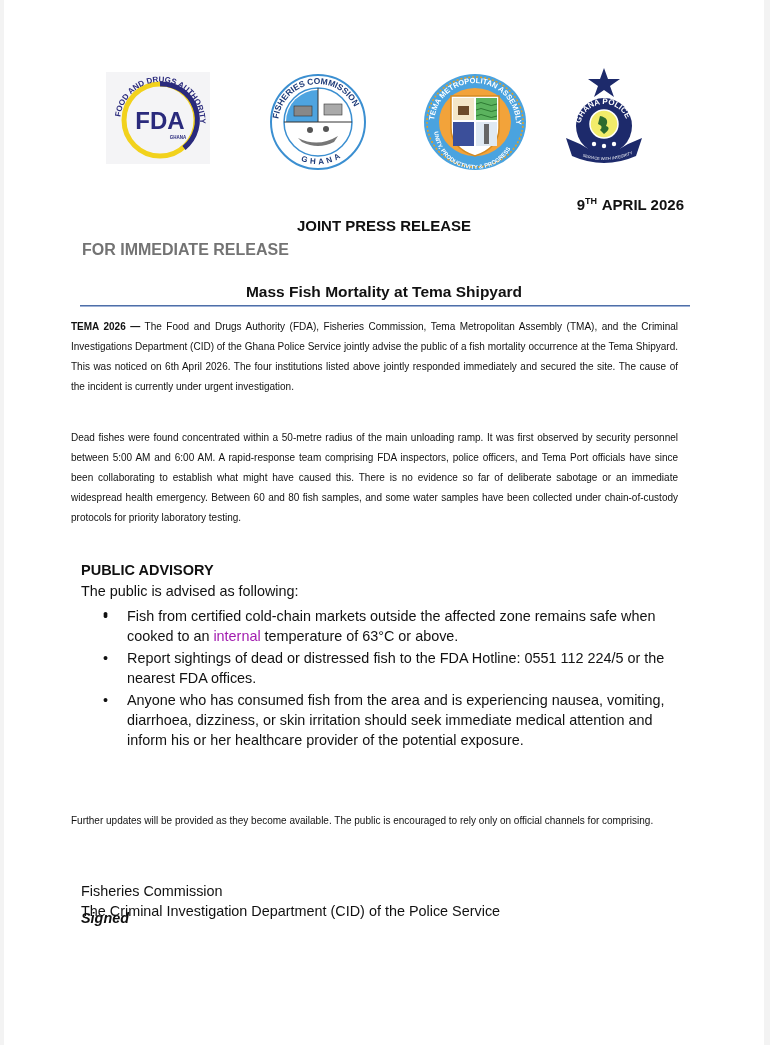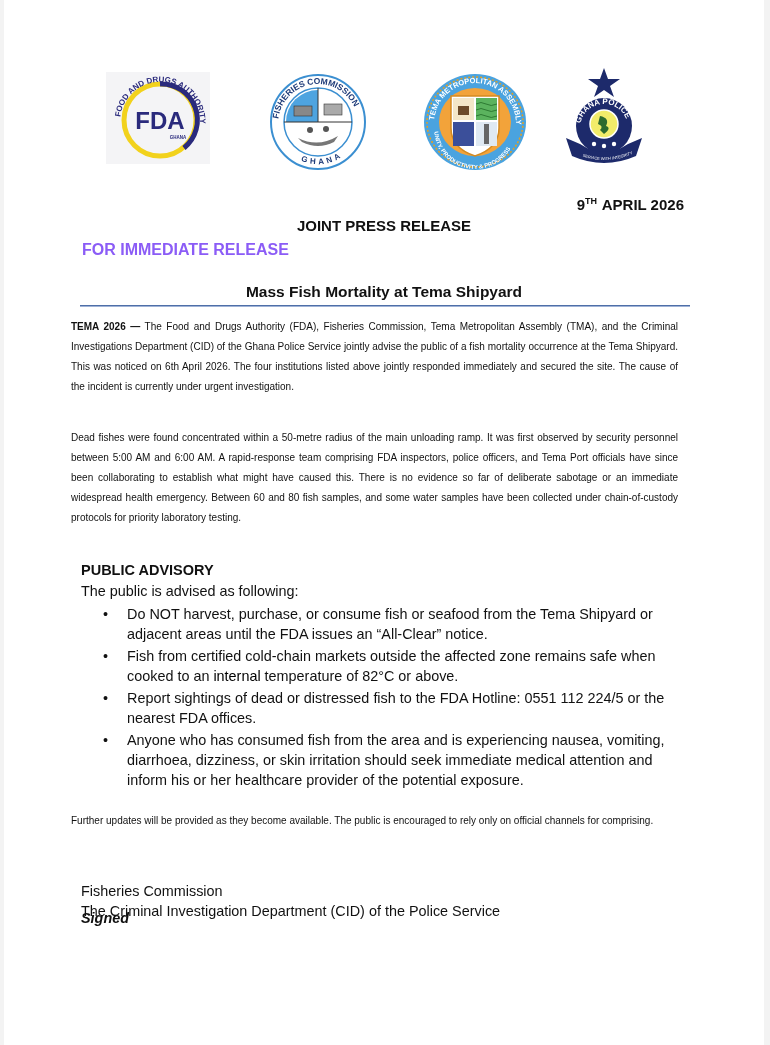--- a/index.html
+++ b/index.html
@@ -4,32 +4,32 @@
 <style>
   html, body { margin: 0; padding: 0; background: #f3f3f3; }
   body { width: 770px; height: 1045px; position: relative; overflow: hidden; font-family: "Liberation Sans", sans-serif; color: #111; }
   .page { position: absolute; left: 4px; top: 0; width: 760px; height: 1045px; background: #fff; }
   .logos { position: absolute; top: 68px; left: 0; width: 760px; height: 105px; }
   .logo { position: absolute; }
   .logo svg { display: block; }
   .date { position: absolute; top: 196px; right: 80px; font-weight: bold; font-size: 15px; }
   .date sup { font-size: 9px; vertical-align: 6px; margin-right: 1px; }
   .jpr { position: absolute; top: 217px; left: 0; width: 760px; text-align: center; font-weight: bold; font-size: 15px; }
-  .fir { position: absolute; top: 241px; left: 78px; font-weight: bold; font-size: 16px; color: #8b5cf6; }
+  .fir { position: absolute; top: 241px; left: 78px; font-weight: bold; font-size: 16px; color: #737373; }
   .headline { position: absolute; top: 283px; left: 0; width: 760px; text-align: center; font-weight: bold; font-size: 15.5px; }
   .rule { position: absolute; top: 305px; left: 76px; width: 610px; height: 1px; background: #4e6fa8; border-bottom: 1px solid #9fb2d6; }
   .body-text { position: absolute; left: 67px; width: 607px; font-size: 10px; line-height: 20px; text-align: justify; }
   .p1 { top: 317px; }
   .p2 { top: 428px; }
   .adv-h { position: absolute; top: 562px; left: 77px; font-weight: bold; font-size: 14.5px; }
   .adv-i { position: absolute; top: 583px; left: 77px; font-size: 14.4px; }
   ul.bullets { position: absolute; top: 604px; left: 77px; width: 610px; margin: 0; padding: 0; list-style: none; font-size: 14.4px; line-height: 20px; }
   ul.bullets li { position: relative; padding-left: 46px; margin-bottom: 2px; }
   ul.bullets li .dot { position: absolute; left: 22px; top: 0; }
-  .red { color: #000000; }
+  .red { color: #a21caf; }
   .p3 { top: 811px; }
   .signed { position: absolute; top: 862px; left: 77px; font-weight: bold; font-style: italic; font-size: 14.4px; margin-top: 48px; }
   .sign-list { position: absolute; top: 881px; left: 77px; font-size: 14.4px; line-height: 20px; }
 </style>
 </head>
 <body>
 
 <div class="page">
 
   <div class="logos">
@@ -111,22 +111,22 @@
   <div class="rule"></div>
 
   <div class="body-text p1"><b>TEMA 2026 —</b><span> The Food and Drugs Authority (FDA), Fisheries Commission, Tema Metropolitan Assembly (TMA), and the Criminal Investigations Department (CID) of the Ghana Police Service jointly advise the public of a fish mortality occurrence at the Tema Shipyard. This was noticed on 6th April 2026. The four institutions listed above jointly responded immediately and secured the site. The cause of the incident is currently under urgent investigation.</span></div>
 
   <div class="body-text p2">Dead fishes were found concentrated within a 50-metre radius of the main unloading ramp. It was first observed by security personnel between 5:00 AM and 6:00 AM. A rapid-response team comprising FDA inspectors, police officers, and Tema Port officials have since been collaborating to establish what might have caused this. There is no evidence so far of deliberate sabotage or an immediate widespread health emergency. Between 60 and 80 fish samples, and some water samples have been collected under chain-of-custody protocols for priority laboratory testing.</div>
 
   <div class="adv-h">PUBLIC ADVISORY</div>
   <div class="adv-i">The public is advised as following:</div>
 
   <ul class="bullets">
-    <li><span class="dot">•</span><span>Do NOT harvest, purchase, or consume fish or seafood from the Tema Shipyard or adjacent areas until the FDA issues an “All-Clear” notice.</span></li>
-    <li><span class="dot">•</span><span>Fish from certified cold-chain markets outside the affected zone remains safe when cooked to an </span><span class="red">internal</span><span> temperature of 82°C or above.</span></li>
+    <li><span class="dot">•</span></li>
+    <li><span class="dot">•</span><span>Fish from certified cold-chain markets outside the affected zone remains safe when cooked to an </span><span class="red">internal</span><span> temperature of 63°C or above.</span></li>
     <li><span class="dot">•</span><span>Report sightings of dead or distressed fish to the FDA Hotline: 0551 112 224/5 or the nearest FDA offices.</span></li>
     <li><span class="dot">•</span><span>Anyone who has consumed fish from the area and is experiencing nausea, vomiting, diarrhoea, dizziness, or skin irritation should seek immediate medical attention and inform his or her healthcare provider of the potential exposure.</span></li>
   </ul>
 
   <div class="body-text p3">Further updates will be provided as they become available. The public is encouraged to rely only on official channels for comprising.</div>
 
   <div class="signed">Signed</div>
   <div class="sign-list">
     <div>Fisheries Commission</div>
     <div>The Criminal Investigation Department (CID) of the Police Service</div>

